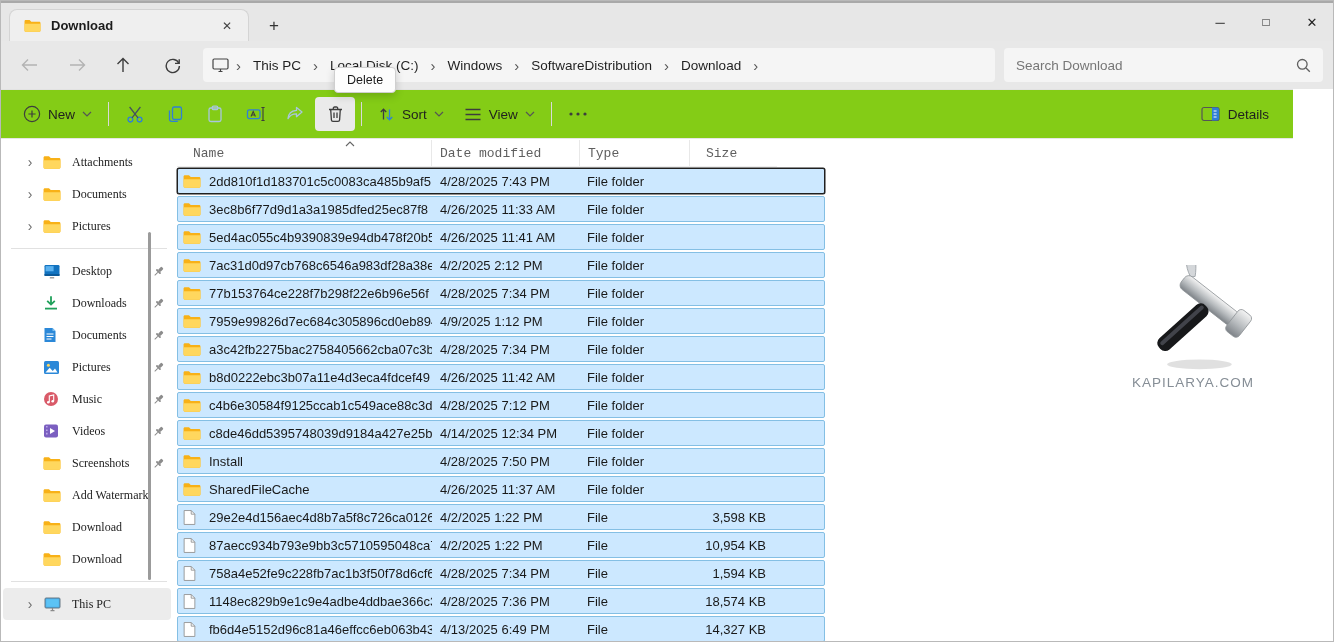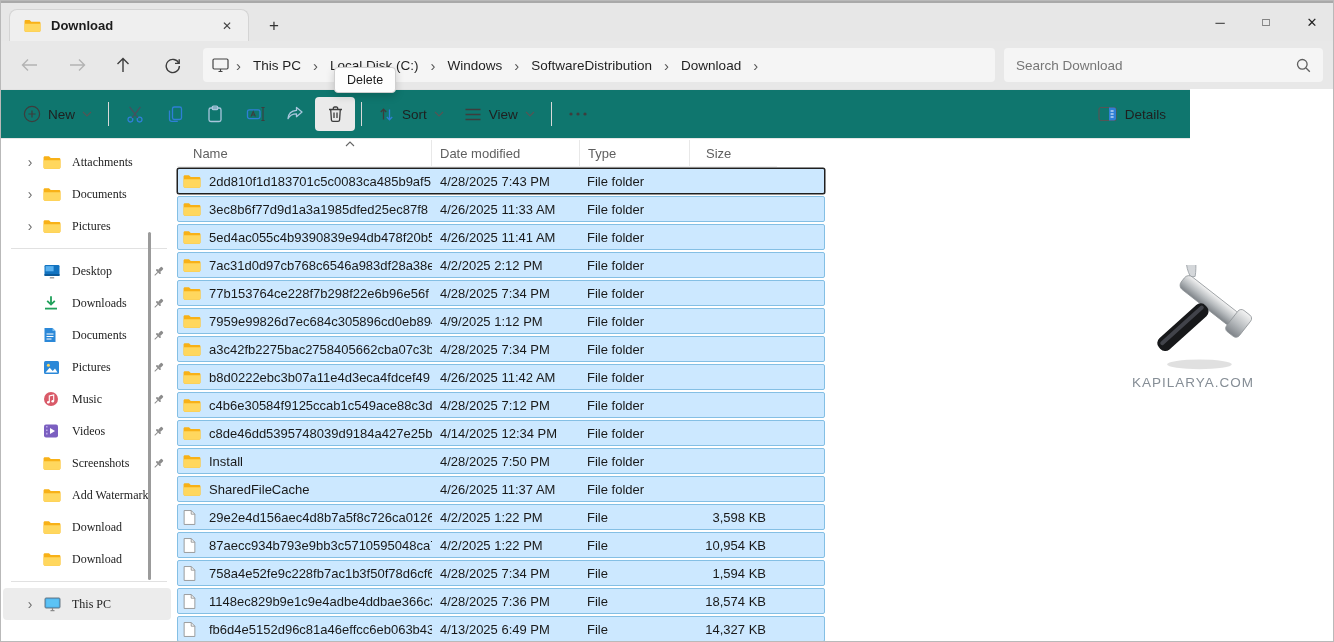--- a/index.html
+++ b/index.html
@@ -33,21 +33,21 @@
     border-radius:4px; display:flex; align-items:center; padding:0 8px; }
   .crumb { font-size:13.5px; color:#1f1f1f; padding:4px 6px; border-radius:3px; white-space:nowrap; }
   .crumb-chev { font-size:15px; color:#555; padding:0 6px; }
   #searchbox { position:absolute; left:1003px; top:7px; width:319px; height:34px; background:#f5f5f5;
     border-radius:4px; display:flex; align-items:center; padding:0 12px; }
   #searchbox input { flex:1; border:none; background:transparent; outline:none;
     font-size:13.5px; color:#333; font-family:inherit; }
   #searchbox input::placeholder { color:#767676; opacity:1; }
 
   
-  #toolbar { position:absolute; top:88px; left:0; width:1189px; height:50px; background:#0f766e;
+  #toolbar { position:absolute; top:88px; left:0; width:1292px; height:50px; background:#84cc16;
     border-top:1px solid #e2e2e2; border-bottom:1px solid #e6e6e6; display:flex; align-items:center; }
   .tb-btn { height:34px; border-radius:4px; display:flex; align-items:center; justify-content:center;
     gap:7px; padding:0 10px; font-size:13.5px; color:#1f1f1f; }
   .tb-icon-btn { width:40px; height:34px; padding:0; }
   .tb-btn.hovered { background:#eaeaea; }
   .tb-divider { width:1px; height:24px; background:#d9d9d9; margin:0 6px; }
   #details-btn { position:absolute; right:14px; }
 
   
   #tooltip { position:absolute; left:333px; top:66px; background:#fdfdfd; border:1px solid #cfcfcf;
@@ -68,21 +68,21 @@
   .side-divider { height:1px; background:#e1e1e1; margin:6px 10px 6px 10px; }
   .side-item.selected { background:#ececec; }
   #side-scrollbar { position:absolute; left:147px; top:92px; width:3px; height:348px;
     background:#9b9b9b; border-radius:2px; }
 
   
   #filearea { position:absolute; left:176px; top:0; width:1158px; height:503px; }
   #list-header { position:relative; display:grid; grid-template-columns:254px 148px 110px 86px;
     width:600px; height:27px; align-items:center; border-bottom:1px solid #eee; }
   .hdr-cell { font-size:13px; color:#5f5f5f; padding-left:16px; position:relative; height:100%;
-    display:flex; align-items:center; }
+    display:flex; align-items:center;font-family:Liberation Mono, monospace; }
   .hdr-cell + .hdr-cell { border-left:1px solid #e8e8e8; padding-left:8px; }
   .hdr-cell.size { justify-content:flex-start; padding-left:16px; }
   #sort-caret { position:absolute; left:168px; top:1px; }
   #rows { position:absolute; top:28px; left:0; width:600px; }
   .row { display:grid; grid-template-columns:254px 148px 110px 86px; width:648px; height:26px;
     margin-bottom:2px; align-items:center; background:var(--selection-bg,#cce8ff);
     border:1px solid var(--selection-border,#84bfe4); border-radius:2px; }
   .row.focused { border:1px solid #1f1f1f; box-shadow:0 0 0 .5px #1f1f1f; }
   .cell { font-size:13px; color:#191919; white-space:nowrap; overflow:hidden; }
   .cell.name { display:flex; align-items:center; gap:8px; padding-left:5px; }

